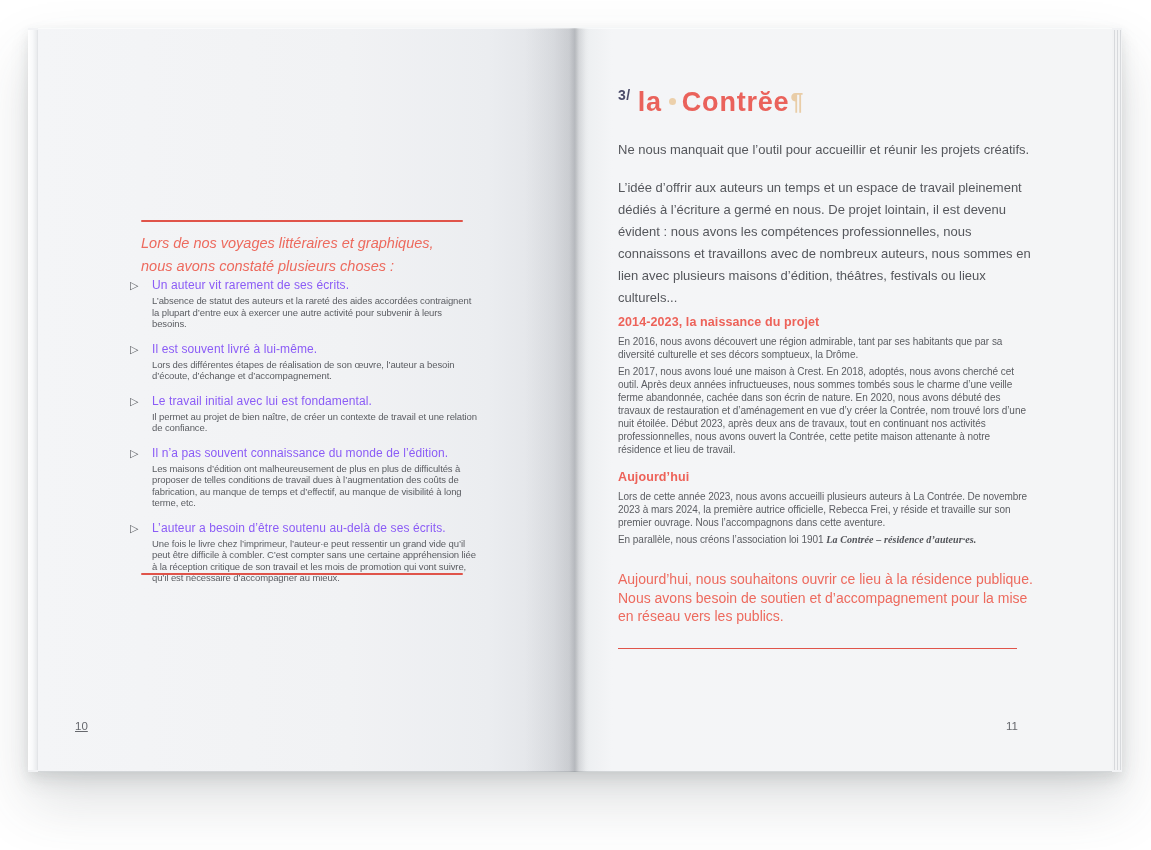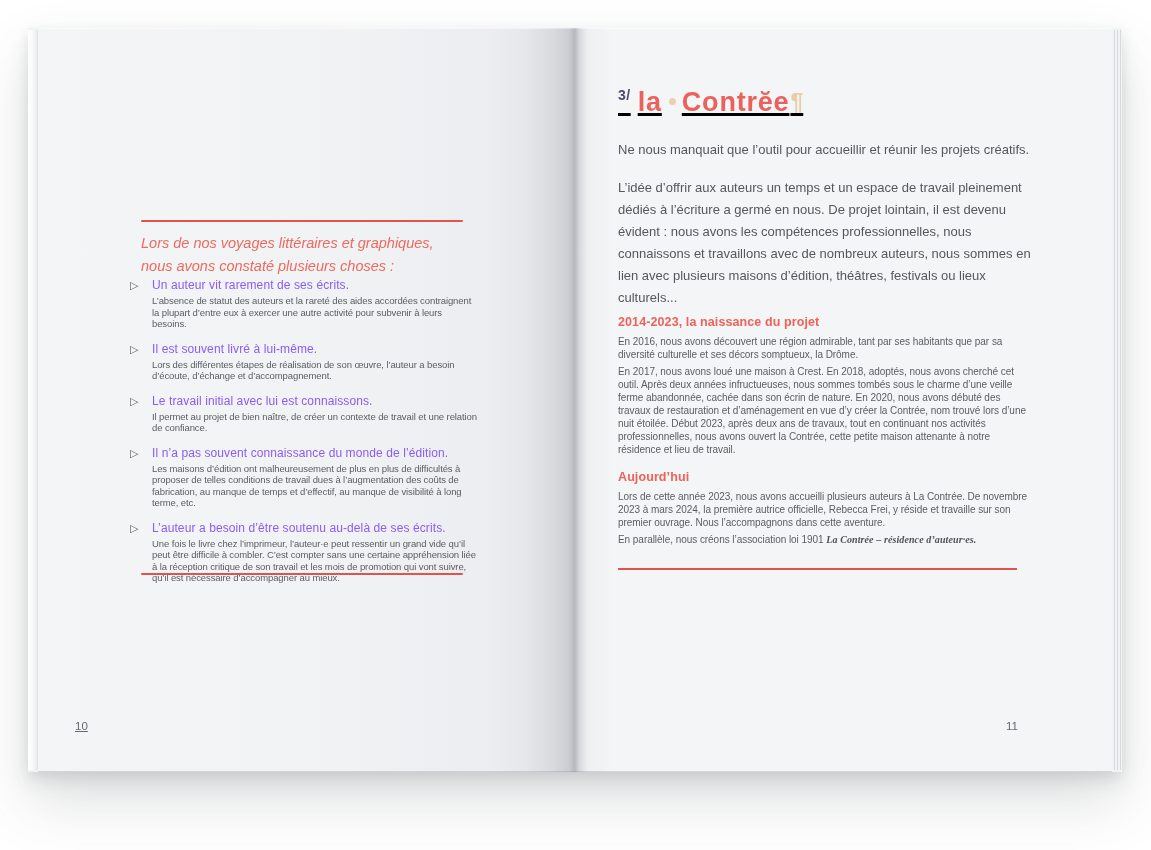--- a/index.html
+++ b/index.html
@@ -51,21 +51,21 @@
   }
   .bullet-body{
     width:327px;margin-top:1px;
     font-size:9.5px;line-height:11.5px;color:#5b5d62;letter-spacing:-.1px;
   }
   .pagenum{position:absolute;font-size:11.5px;color:#66686d;}
   .pagenum-left{left:47px;top:692px;text-decoration:underline;}
   .pagenum-right{left:978px;top:692px;}
   
   .rp-col{position:absolute;left:590px;top:54px;width:412px;}
-  .rp-title{margin:0 0 20px 0;white-space:nowrap;text-decoration:underline;}
+  .rp-title{margin:0 0 20px 0;white-space:nowrap;}
   .chapter-num{
     font-size:14px;color:#4c4c6a;vertical-align:11px;margin-right:7px;letter-spacing:.5px;
   }
   .title-word{font-size:27px;color:#ea625b;letter-spacing:.8px;}
   .title-dot{
     display:inline-block;width:7px;height:7px;border-radius:50%;
     background:#ecd0ab;vertical-align:6px;margin:0 6px 0 7px;
   }
   .title-pilcrow{font-size:23px;color:#e9cda7;margin-left:1px;vertical-align:1px;}
   .rp-intro{
@@ -112,21 +112,21 @@
       <div class="bullet-title">Un auteur vit rarement de ses écrits.</div>
       <div class="bullet-body">L’absence de statut des auteurs et la rareté des aides accordées contraignent la plupart d’entre eux à exercer une autre activité pour subvenir à leurs besoins.</div>
     </div>
     <div class="bullet">
       <span class="bullet-marker">▷</span>
       <div class="bullet-title">Il est souvent livré à lui-même.</div>
       <div class="bullet-body">Lors des différentes étapes de réalisation de son œuvre, l’auteur a besoin d’écoute, d’échange et d’accompagnement.</div>
     </div>
     <div class="bullet">
       <span class="bullet-marker">▷</span>
-      <div class="bullet-title">Le travail initial avec lui est connaissons.</div>
+      <div class="bullet-title">Le travail initial avec lui est fondamental.</div>
       <div class="bullet-body">Il permet au projet de bien naître, de créer un contexte de travail et une relation de confiance.</div>
     </div>
     <div class="bullet">
       <span class="bullet-marker">▷</span>
       <div class="bullet-title">Il n’a pas souvent connaissance du monde de l’édition.</div>
       <div class="bullet-body">Les maisons d’édition ont malheureusement de plus en plus de difficultés à proposer de telles conditions de travail dues à l’augmentation des coûts de fabrication, au manque de temps et d’effectif, au manque de visibilité à long terme, etc.</div>
     </div>
     <div class="bullet">
       <span class="bullet-marker">▷</span>
       <div class="bullet-title">L’auteur a besoin d’être soutenu au-delà de ses écrits.</div>
@@ -151,19 +151,24 @@
     <p class="rp-intro">L’idée d’offrir aux auteurs un temps et un espace de travail pleinement dédiés à l’écriture a germé en nous. De projet lointain, il est devenu évident : nous avons les compétences professionnelles, nous connaissons et travaillons avec de nombreux auteurs, nous sommes en lien avec plusieurs maisons d’édition, théâtres, festivals ou lieux culturels...</p>
 
     <h2 class="rp-subhead">2014-2023, la naissance du projet</h2>
     <p class="rp-small">En 2016, nous avons découvert une région admirable, tant par ses habitants que par sa diversité culturelle et ses décors somptueux, la Drôme.</p>
     <p class="rp-small rp-small-gap">En 2017, nous avons loué une maison à Crest. En 2018, adoptés, nous avons cherché cet outil. Après deux années infructueuses, nous sommes tombés sous le charme d’une veille ferme abandonnée, cachée dans son écrin de nature. En 2020, nous avons débuté des travaux de restauration et d’aménagement en vue d’y créer la Contrée, nom trouvé lors d’une nuit étoilée. Début 2023, après deux ans de travaux, tout en continuant nos activités professionnelles, nous avons ouvert la Contrée, cette petite maison attenante à notre résidence et lieu de travail.</p>
 
     <h2 class="rp-subhead">Aujourd’hui</h2>
     <p class="rp-small">Lors de cette année 2023, nous avons accueilli plusieurs auteurs à La Contrée. De novembre 2023 à mars 2024, la première autrice officielle, Rebecca Frei, y réside et travaille sur son premier ouvrage. Nous l’accompagnons dans cette aventure.</p>
     <p class="rp-small"><span>En parallèle, nous créons l’association loi 1901 </span><span class="assoc-italic">La Contrée – résidence d’auteur·es.</span></p>
 
+    <p class="rp-callout">
+      <span>Aujourd’hui, nous souhaitons ouvrir ce lieu à la résidence publique.</span><br>
+      <span>Nous avons besoin de soutien et d’accompagnement pour la mise</span><br>
+      <span>en réseau vers les publics.</span>
+    </p>
 
     <div class="rp-rule"></div>
   </div>
 
   <div class="pagenum pagenum-right">11</div>
 
 </div>
 
 </body></html>

